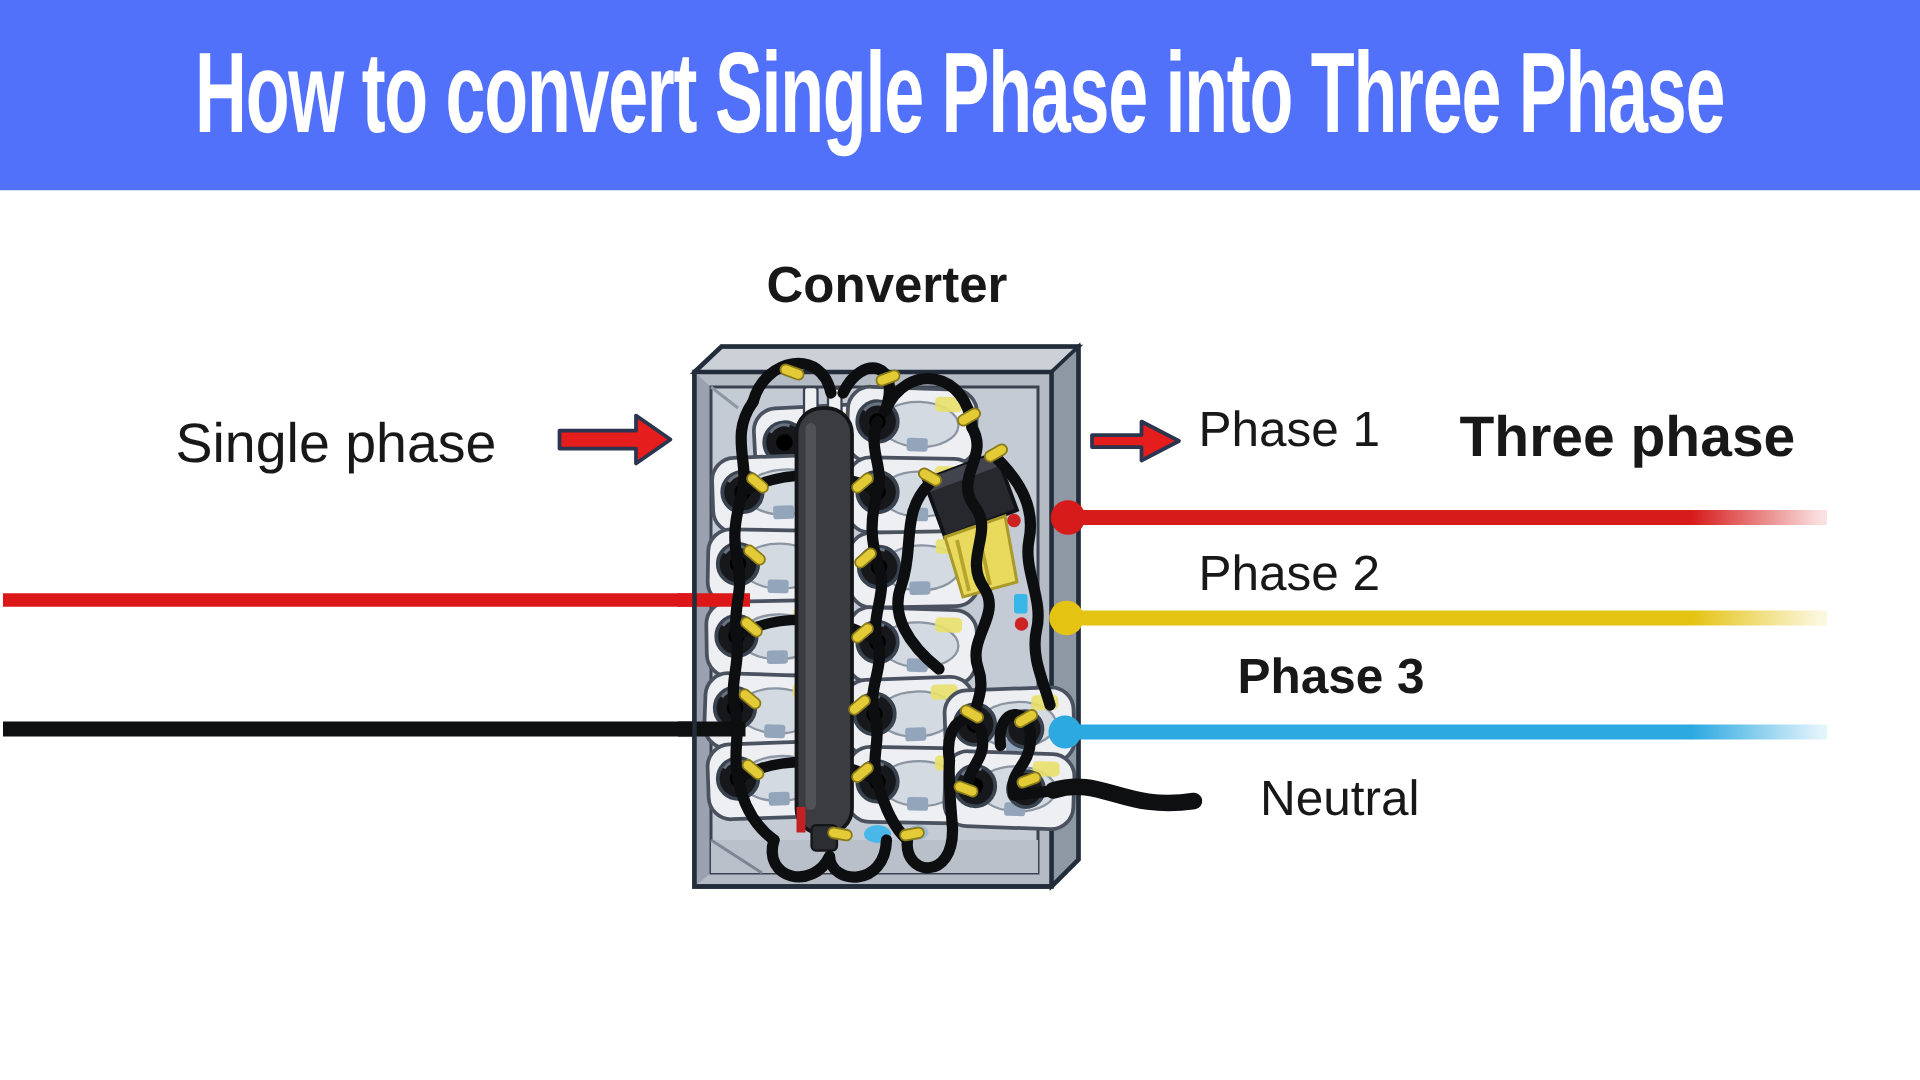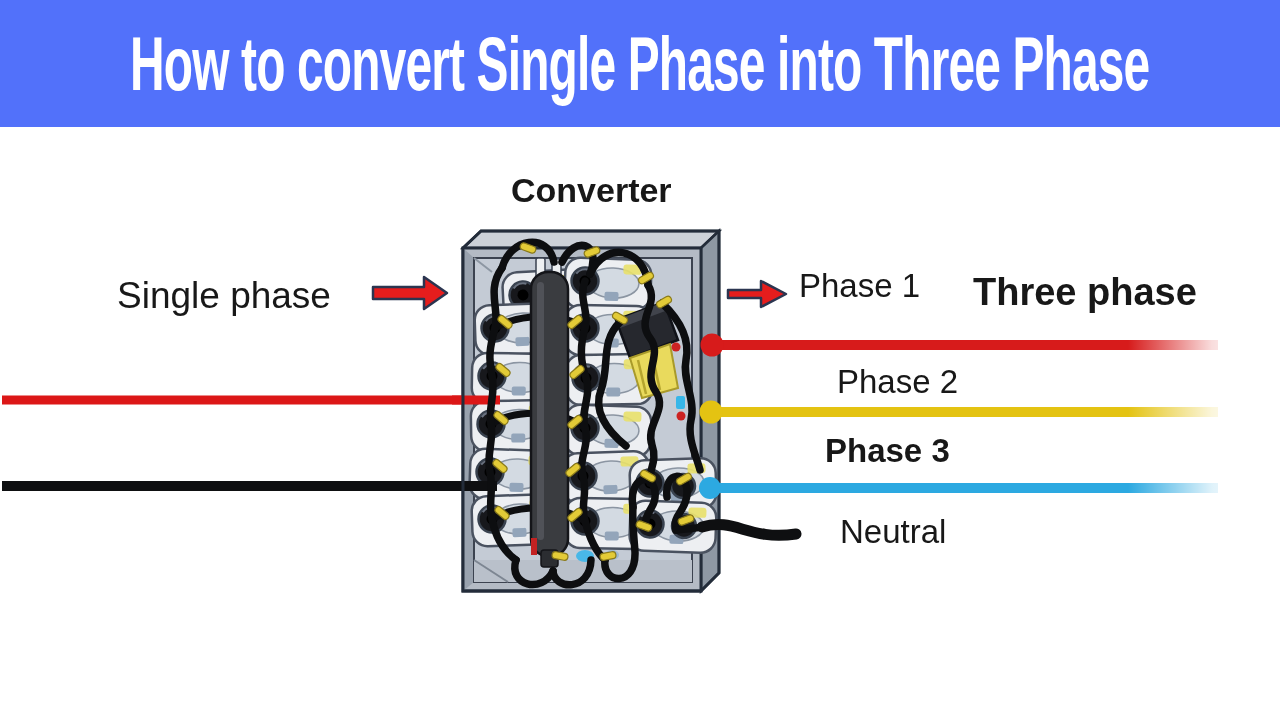--- a/index.html
+++ b/index.html
@@ -16,21 +16,21 @@
     white-space:nowrap;letter-spacing:-1px;
     transform:scale(0.84,1.34);transform-origin:center;
   }
   .diagram{position:absolute;left:0;top:127px;width:1280px;height:457px;background:#ffffff;}
   .diagram svg{position:absolute;left:0;top:0;}
   .lbl{position:absolute;color:#181818;line-height:1.05;white-space:nowrap;}
   #converter-label{left:511px;top:46px;font-size:34px;font-weight:700;}
   #single-phase-label{left:117px;top:150px;font-size:37px;font-weight:400;}
   #phase1-label{left:799px;top:142px;font-size:33px;font-weight:400;text-align:right;}
   #three-phase-label{left:961px;top:146px;font-size:38px;font-weight:700;margin-left:12px;}
-  #phase2-label{left:799px;top:238px;font-size:33px;font-weight:400;margin-left:38px;}
+  #phase2-label{left:799px;top:238px;font-size:33px;font-weight:400;}
   #phase3-label{left:788px;top:307px;font-size:33px;font-weight:700;margin-left:37px;}
   #neutral-label{left:840px;top:388px;font-size:33px;font-weight:400;}
 </style>
 </head>
 <body>
 
 <div class="banner">
   <div class="banner-title">How to convert Single Phase into Three Phase</div>
 </div>
 

